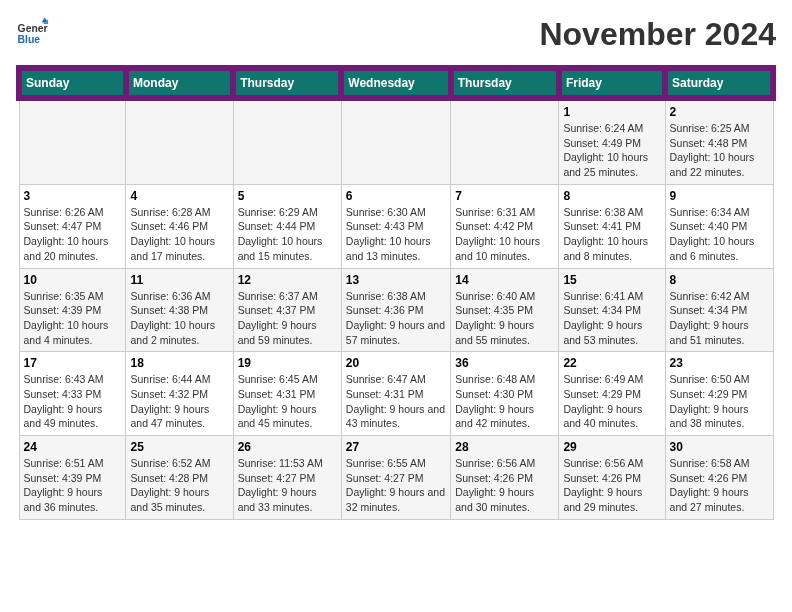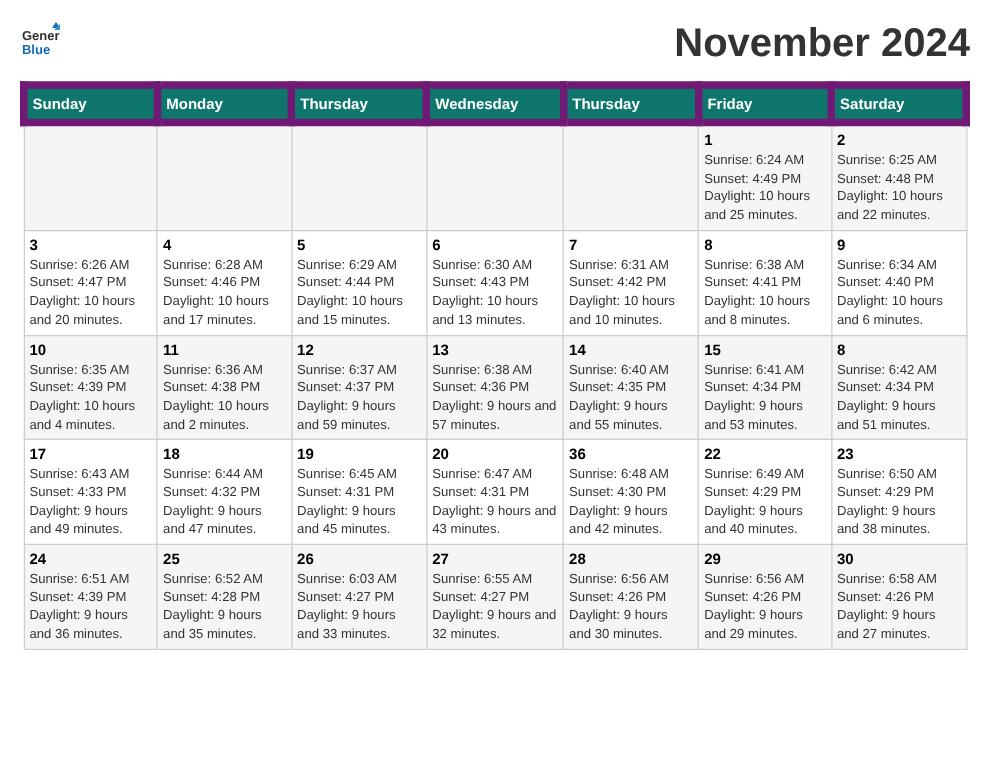--- a/index.html
+++ b/index.html
@@ -272,21 +272,21 @@
 Daylight: 9 hours and 36 minutes.</div>
         </td>
         <td>
           <div class="day-num">25</div>
           <div class="day-info">Sunrise: 6:52 AM
 Sunset: 4:28 PM
 Daylight: 9 hours and 35 minutes.</div>
         </td>
         <td>
           <div class="day-num">26</div>
-          <div class="day-info">Sunrise: 6:03 AM
+          <div class="day-info">Sunrise: 11:53 AM
 Sunset: 4:27 PM
 Daylight: 9 hours and 33 minutes.</div>
         </td>
         <td>
           <div class="day-num">27</div>
           <div class="day-info">Sunrise: 6:55 AM
 Sunset: 4:27 PM
 Daylight: 9 hours and 32 minutes.</div>
         </td>
         <td>

